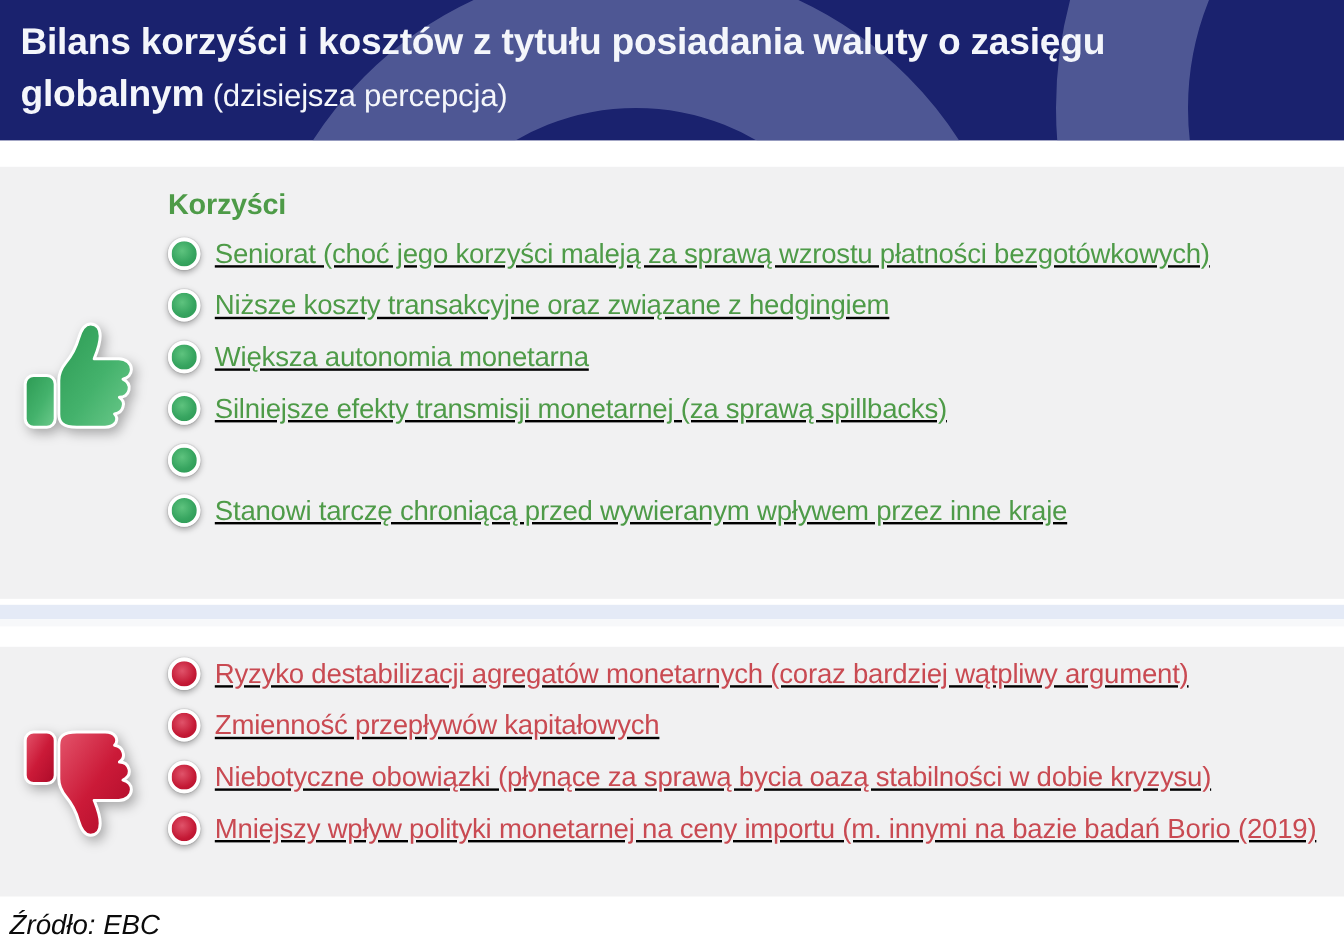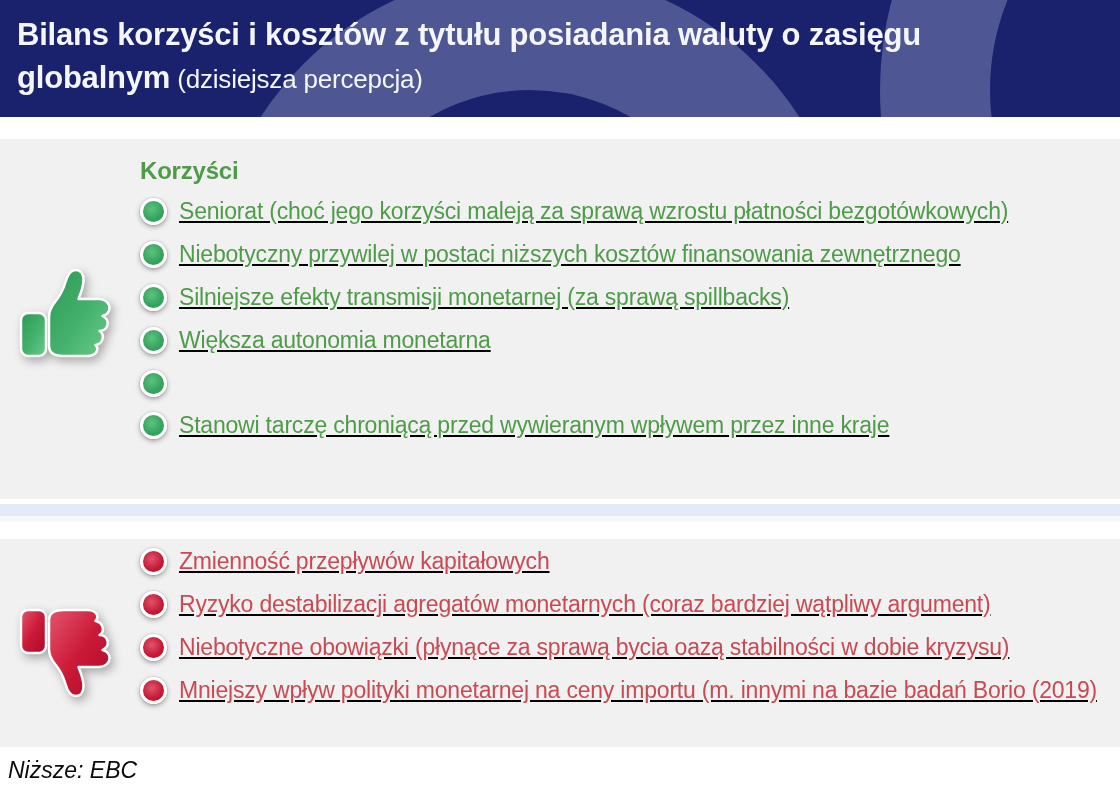--- a/index.html
+++ b/index.html
@@ -165,34 +165,34 @@
 
     <section class="benefits">
       <h2 class="green-h">Korzyści</h2>
       <ul>
 
           <li class="item">
             <span class="dot dot-green"></span>
             <span class="txt">Seniorat (choć jego korzyści maleją za sprawą wzrostu płatności bezgotówkowych)</span>
           </li>
 
-
-          <li class="item">
-            <span class="dot dot-green"></span>
-            <span class="txt">Niebotyczny przywilej w postaci niższych kosztów finansowania zewnętrznego</span>
+          <li class="item">
+            <span class="dot dot-green"></span>
+            <span class="txt">Niższe koszty transakcyjne oraz związane z hedgingiem</span>
+          </li>
+
+
+          <li class="item">
+            <span class="dot dot-green"></span>
+            <span class="txt">Większa autonomia monetarna</span>
           </li>
 
           <li class="item">
             <span class="dot dot-green"></span>
             <span class="txt">Silniejsze efekty transmisji monetarnej (za sprawą spillbacks)</span>
-          </li>
-
-          <li class="item">
-            <span class="dot dot-green"></span>
-            <span class="txt">Większa autonomia monetarna</span>
           </li>
 
           <li class="item">
             <span class="dot dot-green"></span>
           </li>
 
           <li class="item">
             <span class="dot dot-green"></span>
             <span class="txt">Stanowi tarczę chroniącą przed wywieranym wpływem przez inne kraje</span>
           </li>
@@ -215,38 +215,38 @@
         <rect x="5" y="53" width="25" height="43" rx="7" fill="url(#gRed)" stroke="#ffffff" stroke-width="2.5"></rect>
         <path fill="url(#gRed)" stroke="#ffffff" stroke-width="2.5" stroke-linejoin="round" d="M36,93 C33.5,91 33,88 33,85 L33,57 C33,51 35,47 39,42 C44,36 47.5,29 49.5,22 C51.5,15 54.5,10 59.5,10 C64.5,10 67.5,14 67.5,20 C67.5,27 64.5,34 62.5,39 L83,39 C89,39 93.5,43 93.5,48 C93.5,52 90.5,55 86.5,56 C90.5,58 92.5,61 91.5,65 C90.5,69 87.5,71 83.5,71 C86.5,73 87.5,76 86.5,79 C85.5,83 82.5,84.5 79.5,85 C81.5,87 81.5,90 80.5,92 C78.5,95 75.5,96 71.5,96 L48,96 C43,96 39,95.5 36,93 Z"></path>
       </svg>
     </div>
 
     <section class="costs">
       <ul>
 
           <li class="item">
             <span class="dot dot-red"></span>
+            <span class="txt">Ryzyko destabilizacji agregatów monetarnych (coraz bardziej wątpliwy argument)</span>
+          </li>
+
+          <li class="item">
+            <span class="dot dot-red"></span>
             <span class="txt">Zmienność przepływów kapitałowych</span>
-          </li>
-
-          <li class="item">
-            <span class="dot dot-red"></span>
-            <span class="txt">Ryzyko destabilizacji agregatów monetarnych (coraz bardziej wątpliwy argument)</span>
           </li>
 
           <li class="item">
             <span class="dot dot-red"></span>
             <span class="txt">Niebotyczne obowiązki (płynące za sprawą bycia oazą stabilności w dobie kryzysu)</span>
           </li>
 
           <li class="item">
             <span class="dot dot-red"></span>
             <span class="txt">Mniejszy wpływ polityki monetarnej na ceny importu (m. innymi na bazie badań Borio (2019)</span>
           </li>
         </ul>
     </section>
   </main>
 
   <footer>
-    <div class="source">Niższe: EBC</div>
+    <div class="source">Źródło: EBC</div>
   </footer>
 
 </div>
 
 </body></html>

